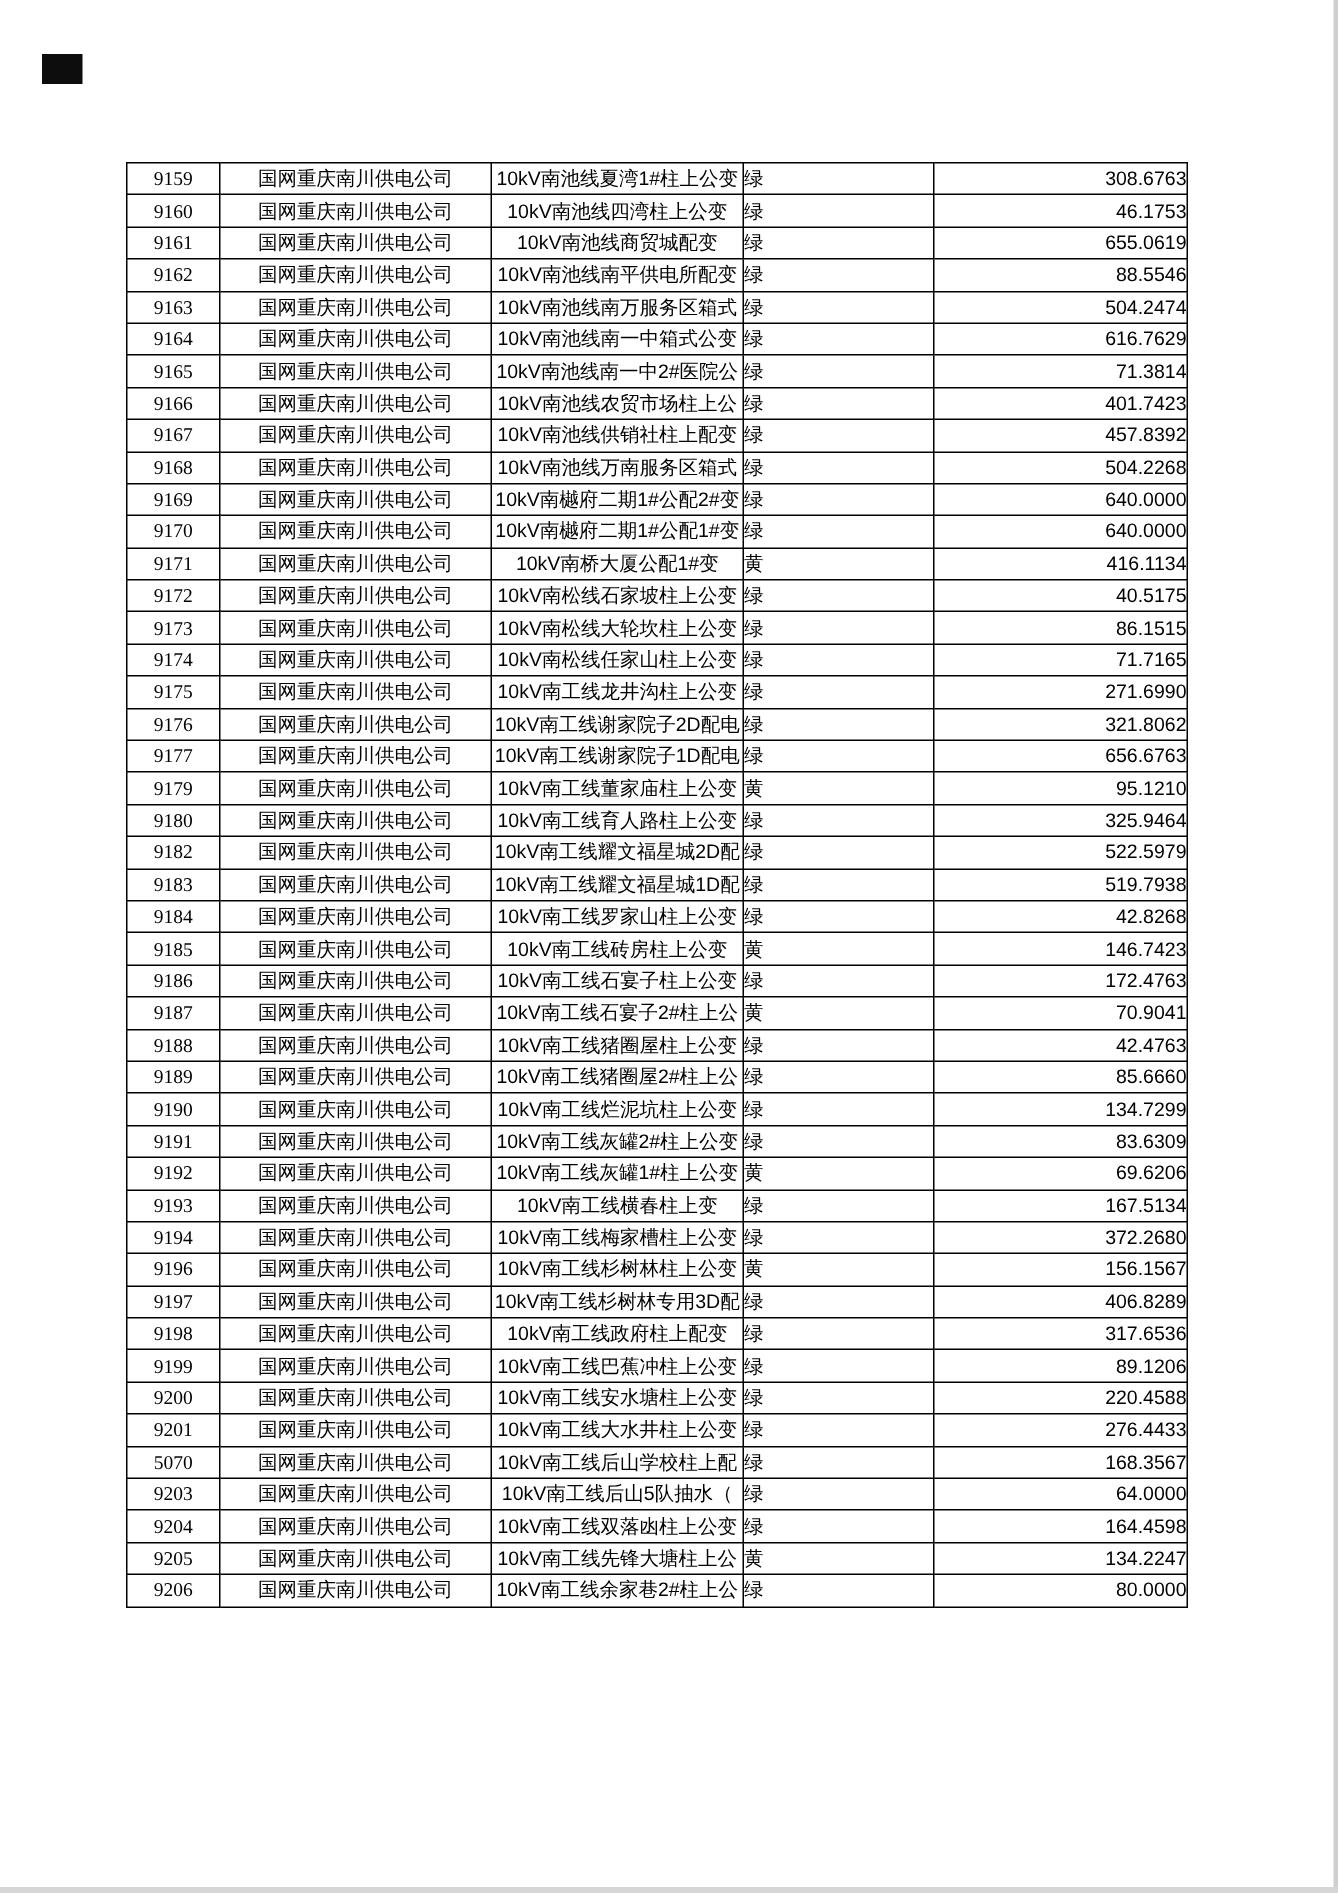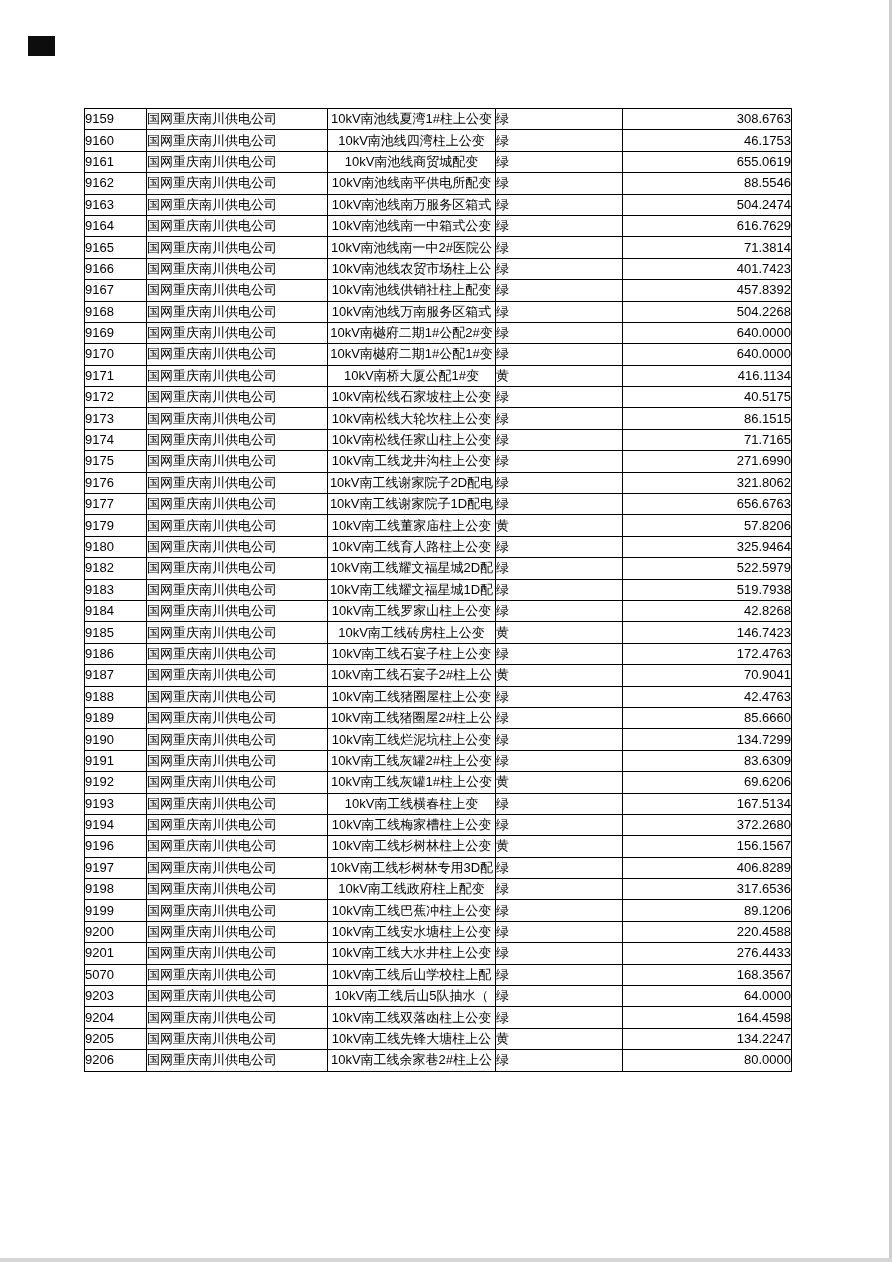--- a/index.html
+++ b/index.html
@@ -31,22 +31,22 @@
     color:#000000;
   }
   table.data td{
     border:1px solid #000000;
     height:20.4px;
     line-height:20px;
     padding:0;
     overflow:hidden;
     white-space:nowrap;
   }
-  td.c-id{width:61px;}
-  td.c-company{width:180px;text-align:left;padding-left:5px;}
+  td.c-id{width:61px;text-align:center;font-family:Liberation Serif, serif;}
+  td.c-company{width:180px;text-align:center;padding-left:5px;}
   td.c-name{width:167px;text-align:center;padding-left:2px;}
   td.c-status{width:126px;text-align:left;padding-left:1px;}
   td.c-value{width:168px;text-align:right;}
 </style>
 </head>
 <body>
 
 <div class="page">
   <div class="corner-mark"></div>
 
@@ -183,21 +183,21 @@
     <td class="c-company">国网重庆南川供电公司</td>
     <td class="c-name">10kV南工线谢家院子1D配电</td>
     <td class="c-status">绿</td>
     <td class="c-value">656.6763</td>
   </tr>
         <tr>
     <td class="c-id">9179</td>
     <td class="c-company">国网重庆南川供电公司</td>
     <td class="c-name">10kV南工线董家庙柱上公变</td>
     <td class="c-status">黄</td>
-    <td class="c-value">57.8206</td>
+    <td class="c-value">95.1210</td>
   </tr>
         <tr>
     <td class="c-id">9180</td>
     <td class="c-company">国网重庆南川供电公司</td>
     <td class="c-name">10kV南工线育人路柱上公变</td>
     <td class="c-status">绿</td>
     <td class="c-value">325.9464</td>
   </tr>
         <tr>
     <td class="c-id">9182</td>

